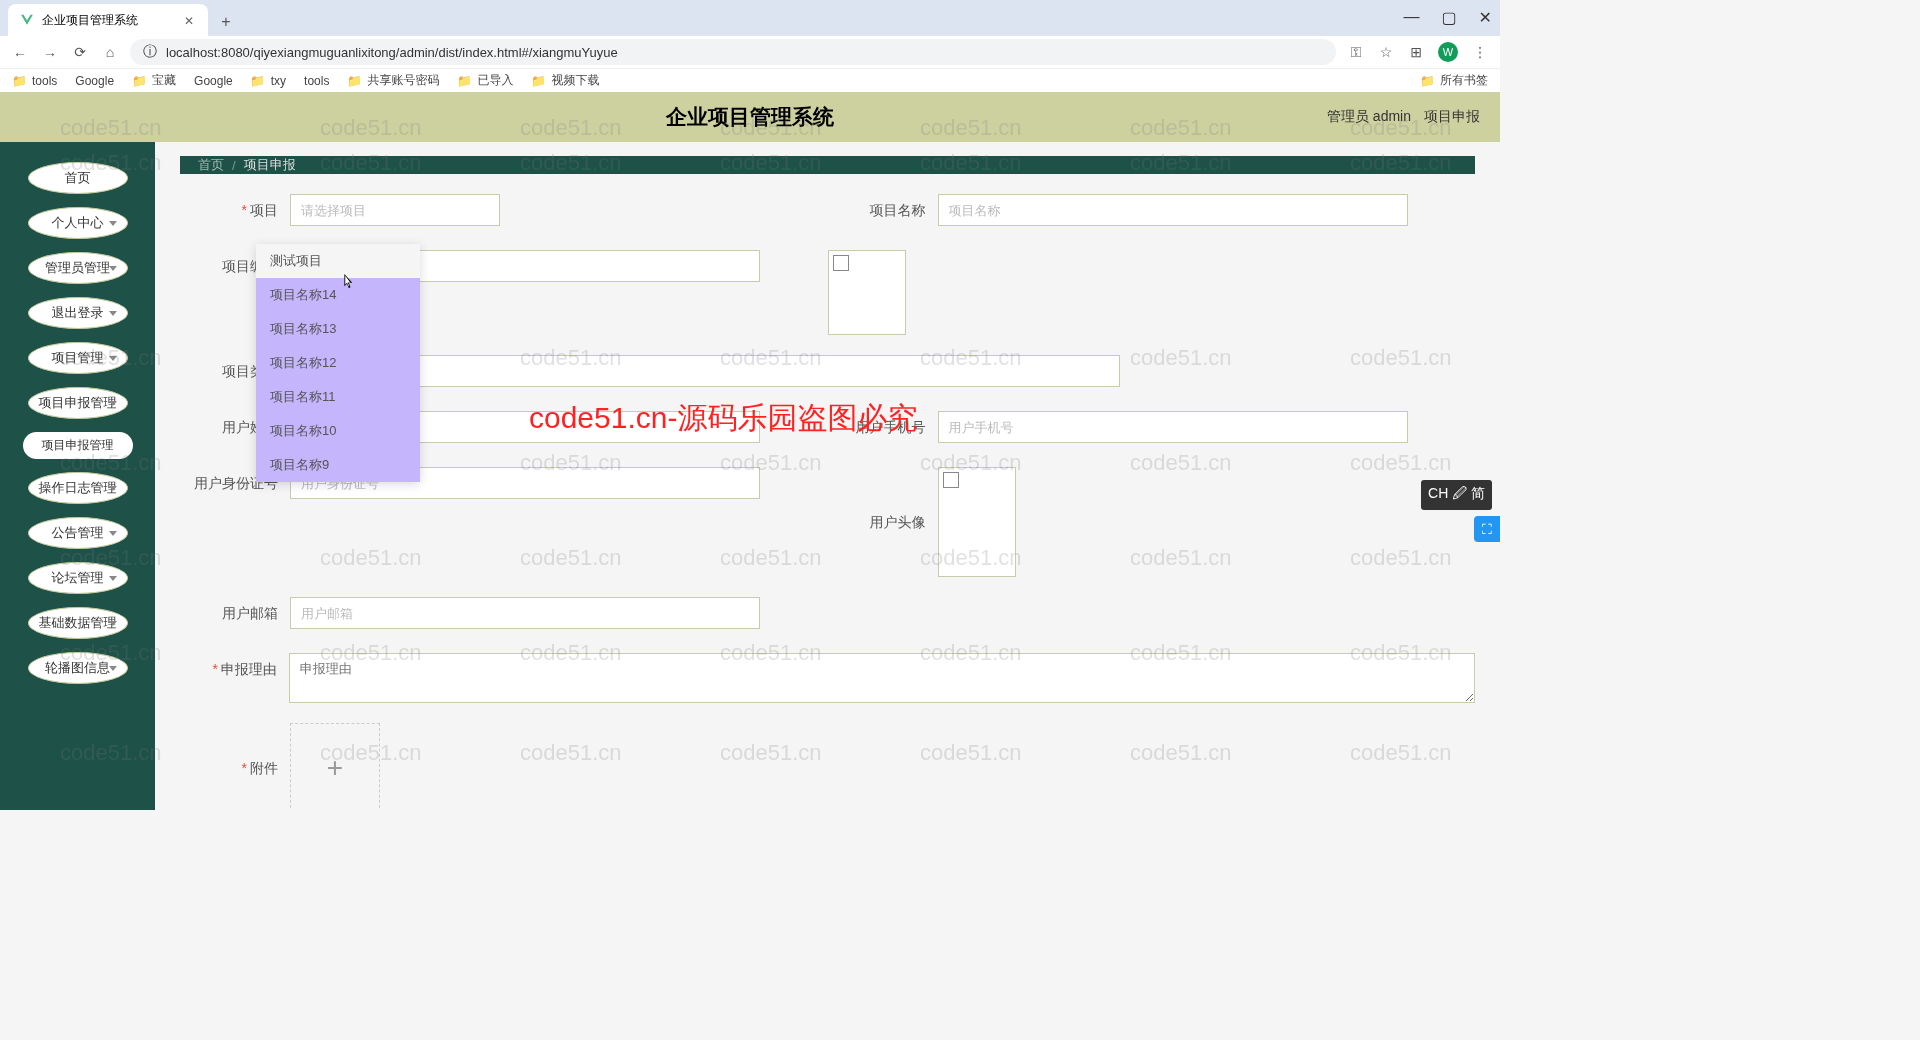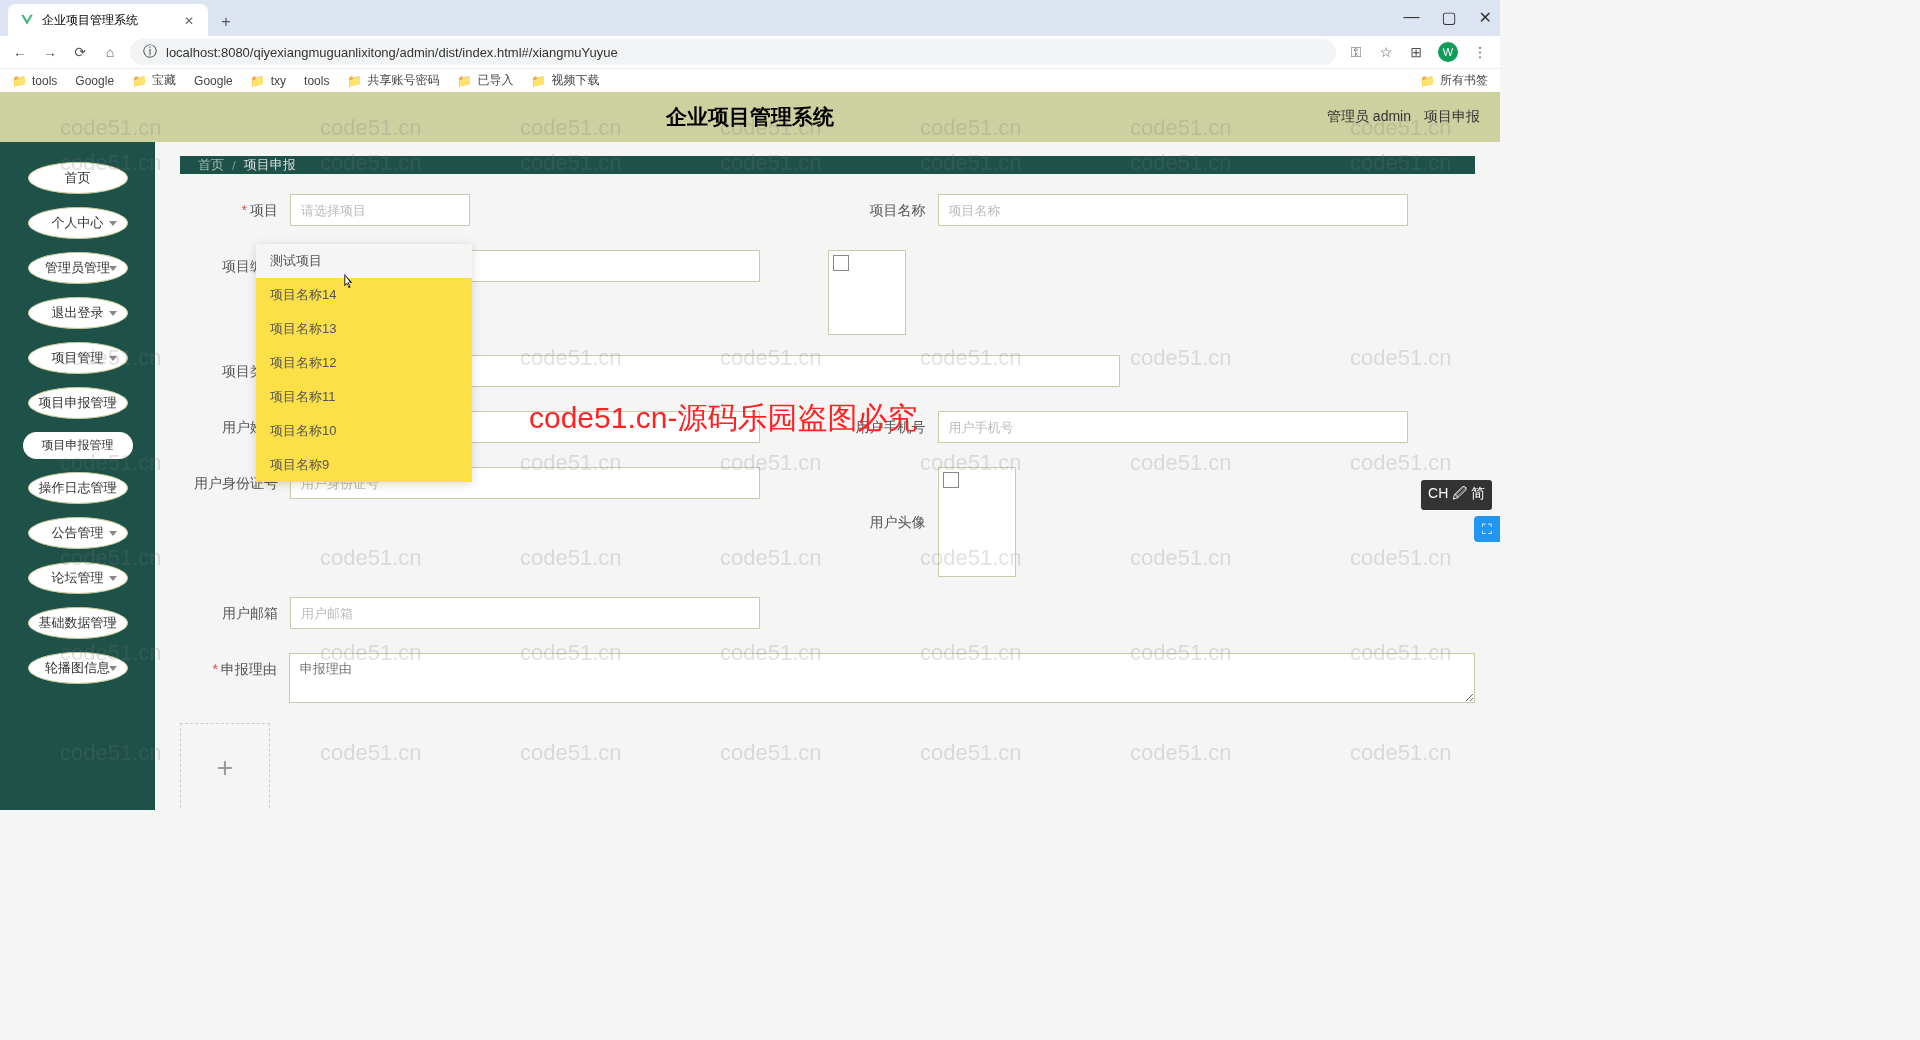--- a/index.html
+++ b/index.html
@@ -34,27 +34,27 @@
 .breadcrumb-bar{height:44px;background:#1e5249;margin:14px 25px 0 25px;padding:0 18px;display:flex;align-items:center;font-size:13px;color:#a3b8b0}
 .breadcrumb-bar .sep{margin:0 8px;color:#7a9a8f}
 .breadcrumb-bar .cur{color:#ddd}
 .form-area{padding:20px 25px;display:flex;flex-wrap:wrap;gap:20px 0}
 .frow{display:flex;align-items:flex-start;width:50%;min-height:36px}
 .frow.full{width:100%}
 .flabel{width:110px;text-align:right;padding-right:12px;font-size:14px;color:#555;line-height:32px}
 .flabel .req{color:#e74c3c;margin-right:3px}
 .finput{height:32px;border:1px solid #c9ccab;padding:0 10px;font-size:13px;color:#333;background:#fff}
 .finput::placeholder{color:#bbb}
-.finput.w1{width:180px}
+.finput.w1{width:210px}
 .finput.w2{width:470px}
 .ftextarea{width:1200px;height:50px;border:1px solid #c9ccab;padding:6px 10px;font-size:13px;resize:vertical}
 .img-box{width:78px;height:85px;border:1px solid #c9ccab;background:#fff;position:relative}
 .img-box:before{content:"";position:absolute;top:4px;left:4px;width:14px;height:14px;border:1px solid #888}
 .upload-box{width:90px;height:90px;border:1px dashed #ccc;display:flex;align-items:center;justify-content:center;font-size:28px;color:#999;cursor:pointer}
-.dropdown{position:absolute;top:244px;left:256px;width:216px;background:#fde047;box-shadow:0 2px 10px rgba(0,0,0,.15);z-index:100}
+.dropdown{position:absolute;top:244px;left:256px;width:164px;background:#c4b5fd;box-shadow:0 2px 10px rgba(0,0,0,.15);z-index:100}
 .dd-item{padding:8px 14px;font-size:13px;color:#555;cursor:pointer}
 .dd-item.hover{background:#f5f5f5}
 .watermark{position:absolute;pointer-events:none;font-size:22px;color:rgba(120,120,120,.22);white-space:nowrap}
 .wm-red{position:absolute;font-size:30px;color:#f22;font-weight:500;z-index:50;pointer-events:none}
 .ime-badge{position:absolute;right:8px;top:480px;background:#333;color:#fff;font-size:14px;padding:3px 7px;border-radius:3px}
 .side-tool{position:absolute;right:0;top:516px;width:26px;height:26px;background:#2196f3;border-radius:4px 0 0 4px;display:flex;align-items:center;justify-content:center;color:#fff;font-size:14px}
 .cursor-img{position:absolute;top:272px;left:340px;width:14px;height:18px;z-index:200;pointer-events:none}
 </style>
 </head>
 <body>
@@ -224,20 +224,21 @@
         </div>
         <div class="frow">
           <div class="flabel">用户邮箱</div>
           <input class="finput w2" placeholder="用户邮箱" style="">
         </div>
         <div class="frow full">
           <div class="flabel"><span class="req">*</span><span>申报理由</span></div>
           <textarea class="ftextarea" placeholder="申报理由" style=""></textarea>
         </div>
         <div class="frow full">
+          <div class="flabel" style="line-height:90px"><span class="req">*</span><span>附件</span></div>
           <div class="upload-box">+</div>
         </div>
       </div>
     </div>
   </div>
 </div>
 
 <div class="dropdown">
   <div class="dd-item hover">测试项目</div>
   <div class="dd-item">项目名称14</div>

